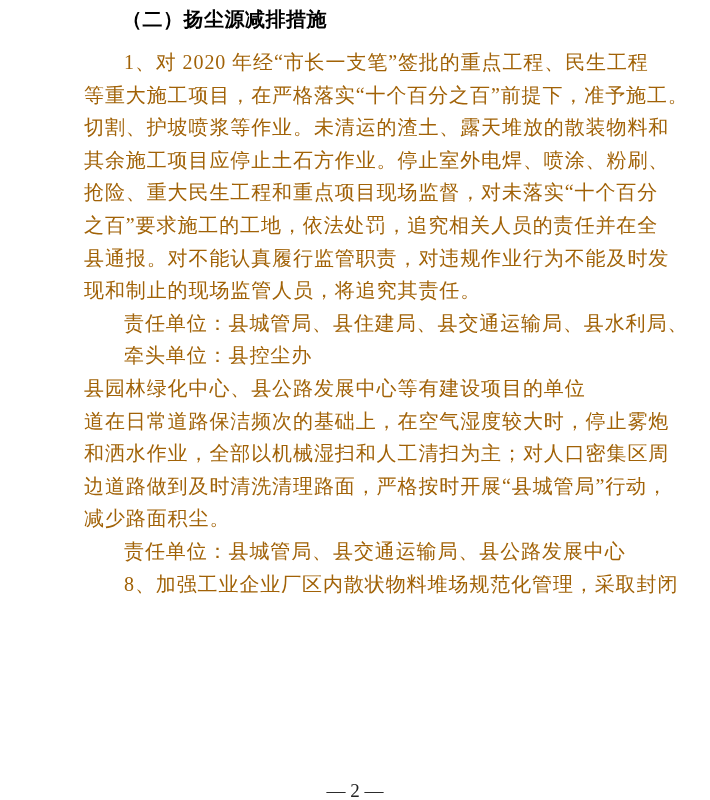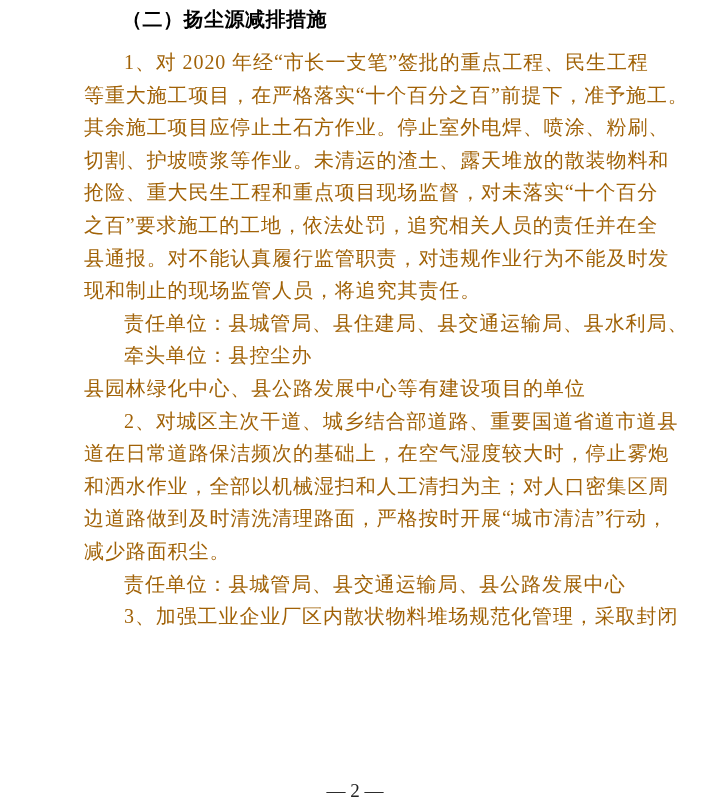--- a/index.html
+++ b/index.html
@@ -75,32 +75,31 @@
   </style>
 </head>
 <body>
 
 <div class="page">
   <div class="heading">（二）扬尘源减排措施</div>
 
   <div class="body">
     <div class="line indent justify">1、对 2020 年经“市长一支笔”签批的重点工程、民生工程</div>
     <div class="line justify">等重大施工项目，在严格落实“十个百分之百”前提下，准予施工。</div>
+    <div class="line justify">切割、护坡喷浆等作业。未清运的渣土、露天堆放的散装物料和</div>
     <div class="line justify">其余施工项目应停止土石方作业。停止室外电焊、喷涂、粉刷、</div>
-    <div class="line justify">切割、护坡喷浆等作业。未清运的渣土、露天堆放的散装物料和</div>
     <div class="line justify">抢险、重大民生工程和重点项目现场监督，对未落实“十个百分</div>
     <div class="line justify">之百”要求施工的工地，依法处罚，追究相关人员的责任并在全</div>
     <div class="line justify">县通报。对不能认真履行监管职责，对违规作业行为不能及时发</div>
     <div class="line">现和制止的现场监管人员，将追究其责任。</div>
     <div class="line indent justify">责任单位：县城管局、县住建局、县交通运输局、县水利局、</div>
     <div class="line indent">牵头单位：县控尘办</div>
     <div class="line">县园林绿化中心、县公路发展中心等有建设项目的单位</div>
-    <div class="line indent justify">2、对城区主次干道、城乡结合部道路、重要国道省道市道县</div>
     <div class="line justify">道在日常道路保洁频次的基础上，在空气湿度较大时，停止雾炮</div>
     <div class="line justify">和洒水作业，全部以机械湿扫和人工清扫为主；对人口密集区周</div>
-    <div class="line justify">边道路做到及时清洗清理路面，严格按时开展“城市清洁”行动，</div>
+    <div class="line justify">边道路做到及时清洗清理路面，严格按时开展“县城管局”行动，</div>
     <div class="line">减少路面积尘。</div>
     <div class="line indent">责任单位：县城管局、县交通运输局、县公路发展中心</div>
-    <div class="line indent justify">3、加强工业企业厂区内散状物料堆场规范化管理，采取封闭</div>
+    <div class="line indent justify">8、加强工业企业厂区内散状物料堆场规范化管理，采取封闭</div>
   </div>
 
   <div class="footer">— 2 —</div>
 </div>
 
 </body></html>

